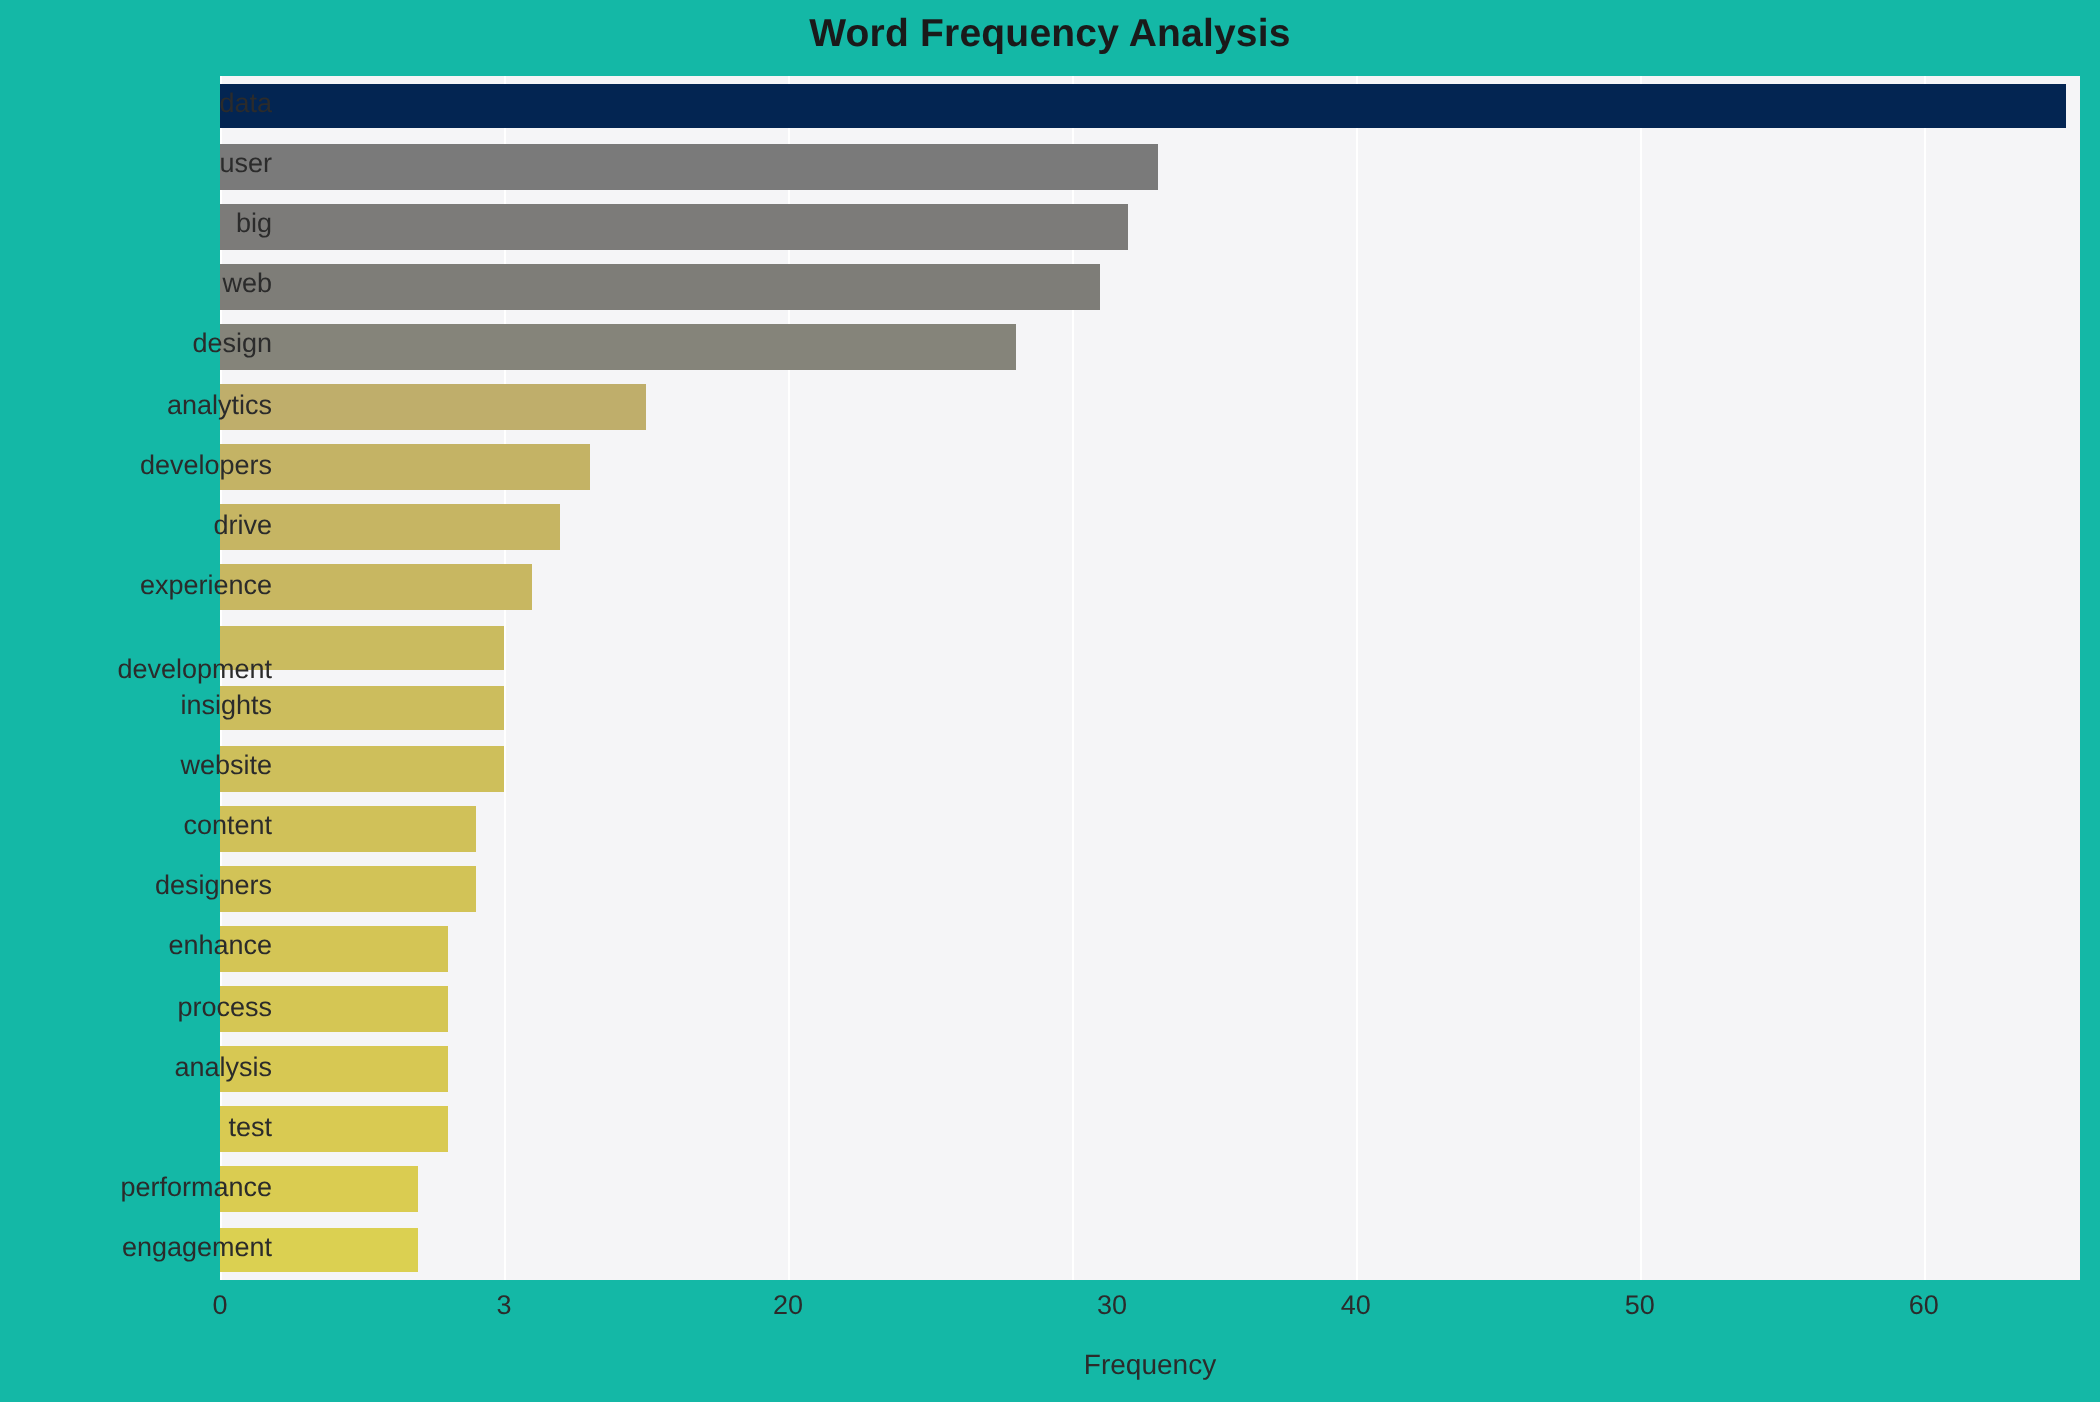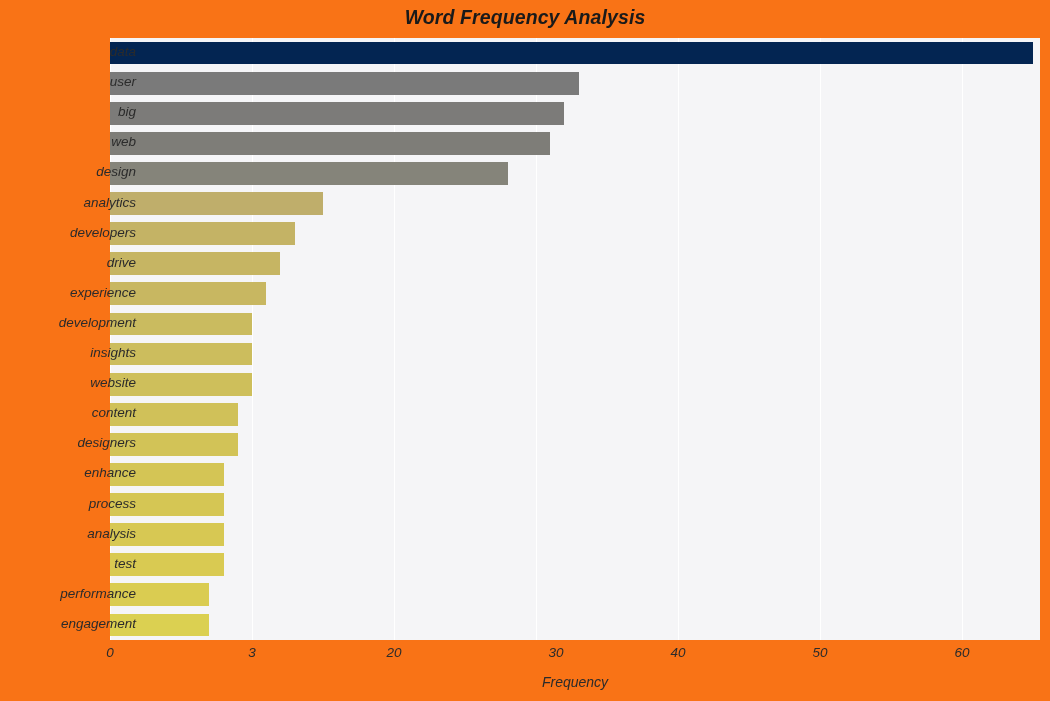--- a/index.html
+++ b/index.html
@@ -12,22 +12,21 @@
     height: 701px;
     font-family: "Liberation Sans", sans-serif;
     color: #262626;
     overflow: hidden;
   }
 
   #figure {
     position: relative;
     width: 1050px;
     height: 701px;
-    background: #f97316;
-    font-style: italic;
+    background: #14b8a6;
   }
 
   
   #chart-title {
     position: absolute;
     left: 0;
     top: 6px;
     width: 1050px;
     text-align: center;
     font-size: 19.5px;
@@ -202,21 +201,21 @@
   <div id="y-labels">
       <div class="y-tick-label" style="top: 6.05px;">data</div>
       <div class="y-tick-label" style="top: 36.15px;">user</div>
       <div class="y-tick-label" style="top: 66.25px;">big</div>
       <div class="y-tick-label" style="top: 96.35px;">web</div>
       <div class="y-tick-label" style="top: 126.45px; padding-left: 44px;">design</div>
       <div class="y-tick-label" style="top: 156.55px;">analytics</div>
       <div class="y-tick-label" style="top: 186.65px;">developers</div>
       <div class="y-tick-label" style="top: 216.75px;">drive</div>
       <div class="y-tick-label" style="top: 246.85px;">experience</div>
-      <div class="y-tick-label" style="top: 277px;">development</div>
+      <div class="y-tick-label" style="top: 289px;">development</div>
       <div class="y-tick-label" style="top: 307.05px;">insights</div>
       <div class="y-tick-label" style="top: 337.15px;">website</div>
       <div class="y-tick-label" style="top: 367.25px;">content</div>
       <div class="y-tick-label" style="top: 397.35px;">designers</div>
       <div class="y-tick-label" style="top: 427.45px;">enhance</div>
       <div class="y-tick-label" style="top: 457.55px;">process</div>
       <div class="y-tick-label" style="top: 487.65px;">analysis</div>
       <div class="y-tick-label" style="top: 517.75px;">test</div>
       <div class="y-tick-label" style="top: 547.85px;">performance</div>
       <div class="y-tick-label" style="top: 577.95px;">engagement</div>

